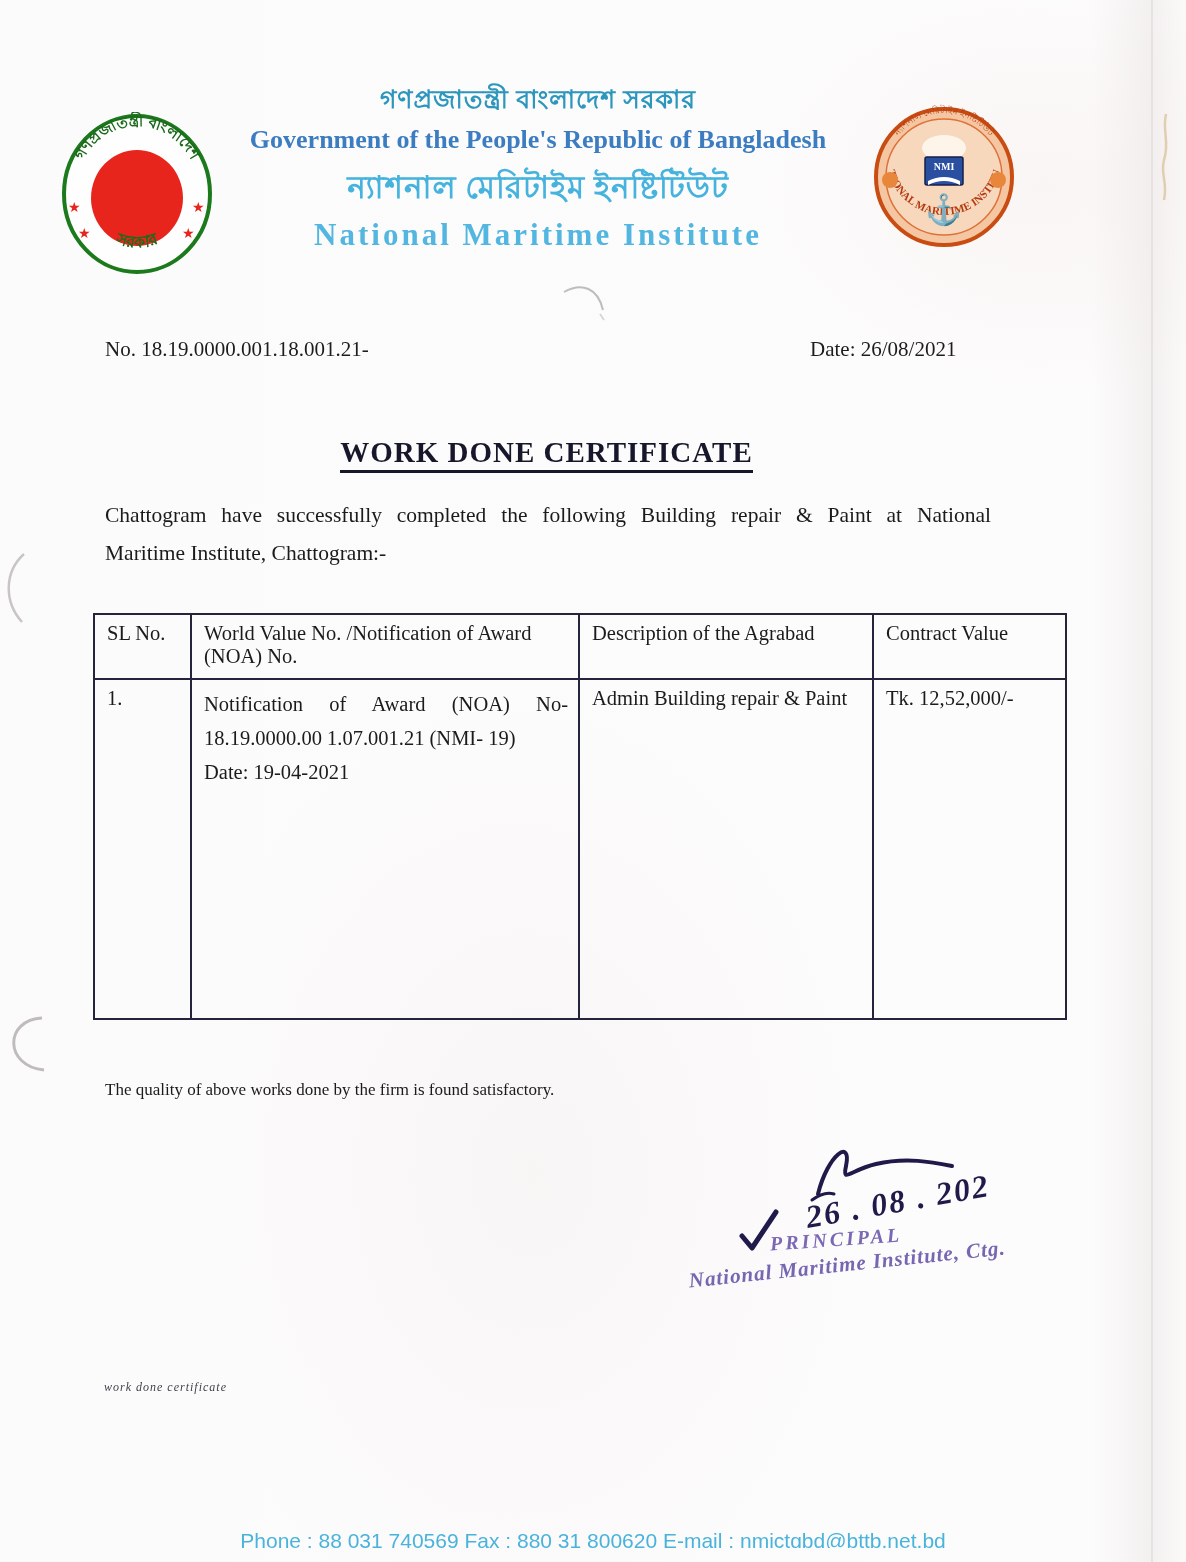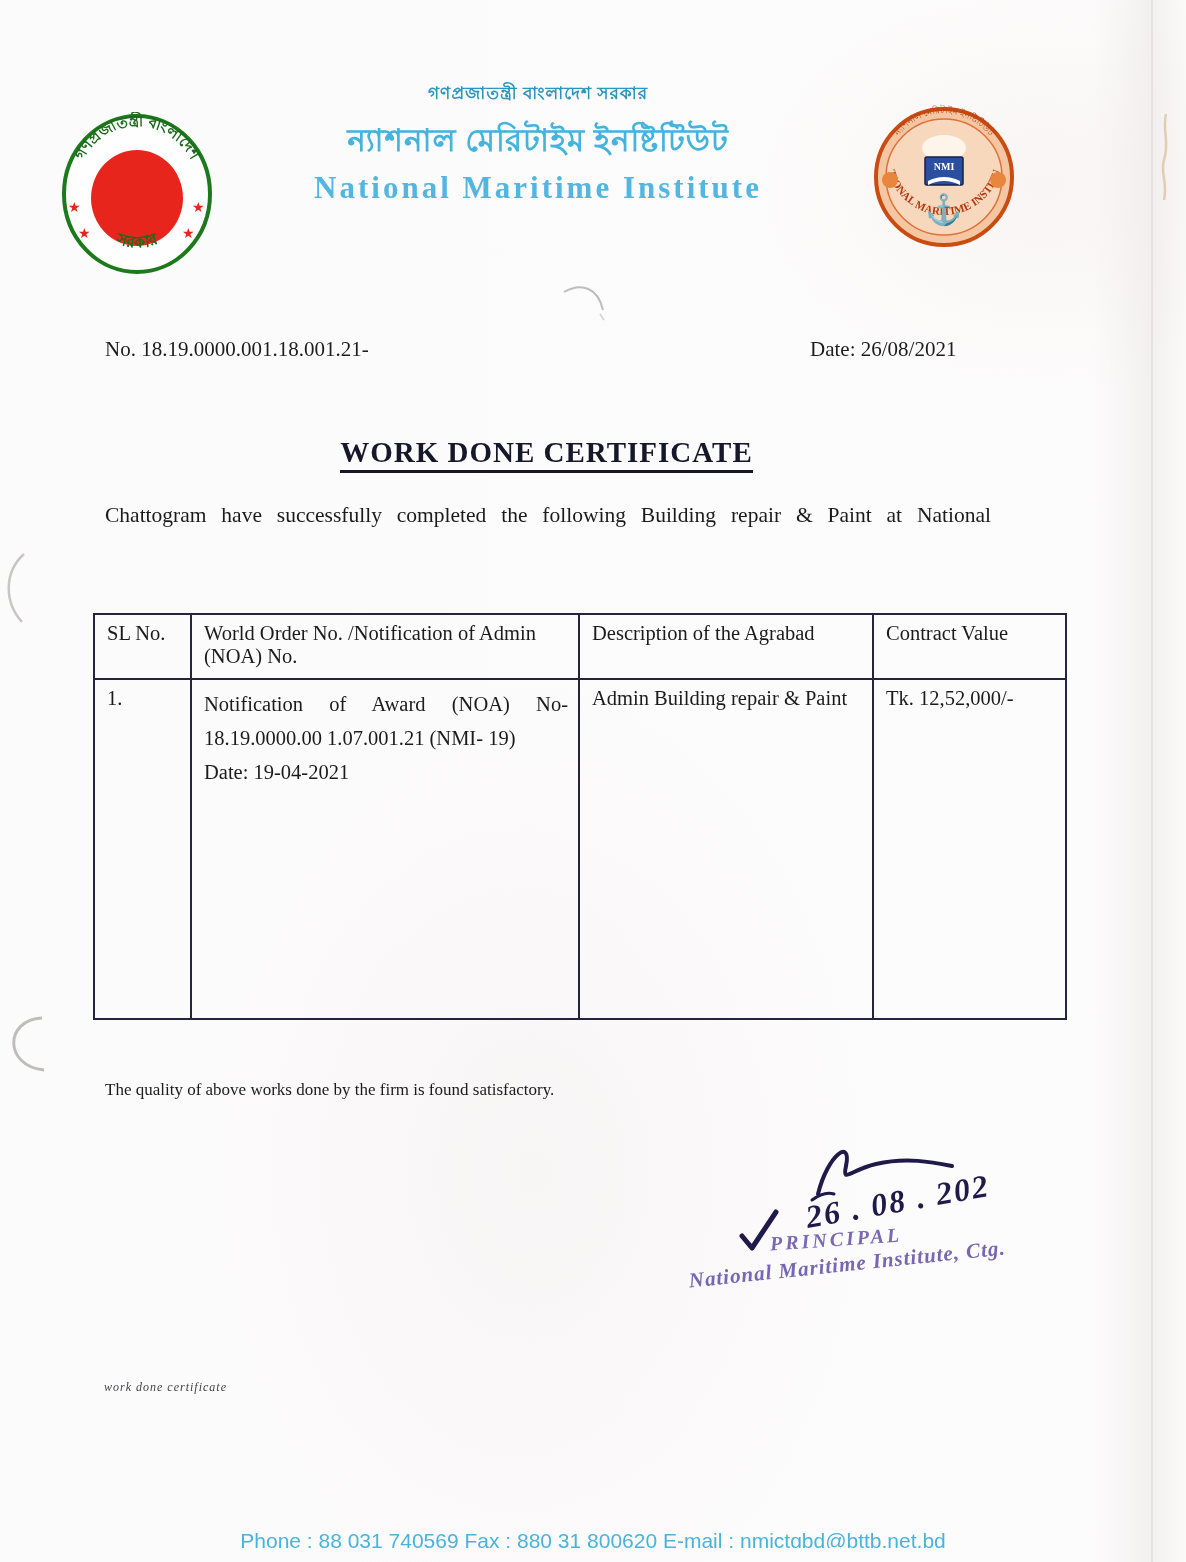--- a/index.html
+++ b/index.html
@@ -14,21 +14,21 @@
     position:absolute;left:0;top:0;width:1186px;height:1562px;
     background:
       radial-gradient(ellipse 420px 300px at 88% 12%, rgba(240,232,228,.35), rgba(0,0,0,0) 70%),
       radial-gradient(ellipse 500px 700px at 45% 75%, rgba(238,230,232,.30), rgba(0,0,0,0) 70%),
       linear-gradient(90deg,#fcfbfb 0%, #fdfcfc 92%, #f3f0f0 97%, #fbfaf9 100%);
     overflow:hidden;
   }
   .abs{position:absolute;}
   
   .header-text{left:188px;top:80px;width:700px;text-align:center;}
-  .bn1{font-size:17px;font-weight:bold;color:#2d96bd;letter-spacing:1px;}
+  .bn1{font-size:25px;font-weight:bold;color:#2d96bd;letter-spacing:1px;}
   .en1{font-size:26px;font-weight:bold;color:#3c7cc1;margin-top:2px;}
   .bn2{font-size:31px;font-weight:bold;color:#45b3dd;margin-top:8px;letter-spacing:1px;}
   .en2{font-size:31px;font-weight:bold;color:#52b6e0;margin-top:2px;letter-spacing:3px;}
   
   .ref-no{left:105px;top:337px;font-size:21px;color:#1d1d1d;}
   .ref-date{left:810px;top:337px;font-size:21px;color:#1d1d1d;}
   
   .title-wrap{left:0;top:436px;width:1093px;text-align:center;}
   .title-wrap span{
     font-size:29px;font-weight:bold;color:#17172c;letter-spacing:1px;
@@ -92,20 +92,21 @@
     <g fill="#e8251c" font-size="14">
       <text x="8" y="100">★</text>
         <text x="18" y="126">★</text>
       <text x="132" y="100">★</text>
         <text x="122" y="126">★</text>
     </g>
   </svg>
 
   <div class="abs header-text">
     <div class="bn1">গণপ্রজাতন্ত্রী বাংলাদেশ সরকার</div>
+    <div class="en1">Government of the People's Republic of Bangladesh</div>
     <div class="bn2">ন্যাশনাল মেরিটাইম ইনষ্টিটিউট</div>
     <div class="en2">National Maritime Institute</div>
   </div>
 
   <svg class="abs" style="left:872px;top:102px;" width="144" height="150" viewBox="0 0 144 150">
     <circle cx="72" cy="75" r="68" fill="#f4c7a2" stroke="#c94d12" stroke-width="4"></circle>
     <circle cx="72" cy="75" r="58" fill="#f7d8bd" stroke="#e0703a" stroke-width="1.5"></circle>
     <ellipse cx="72" cy="46" rx="22" ry="13" fill="#fdf4ea"></ellipse>
     <defs>
       <path id="nmiTopArc" d="M 18 82 A 56 56 0 1 1 126 82" fill="none"></path>
@@ -134,33 +135,34 @@
     <path d="M 6 12 C 24 2 40 8 45 30" stroke="#9b9b9b" stroke-width="2" fill="none" opacity="0.65"></path>
     <path d="M 42 34 L 46 40" stroke="#a8a8a8" stroke-width="1.5" fill="none" opacity="0.5"></path>
   </svg>
 
   <div class="abs title-wrap">
     <span>WORK DONE CERTIFICATE</span>
   </div>
 
   <div class="abs para">
     <div class="pline just">Chattogram have successfully completed the following Building repair &amp; Paint at National</div>
+    <div class="pline">Maritime Institute, Chattogram:-</div>
   </div>
 
   <table class="cert">
     <colgroup>
       <col class="col-sl">
         <col class="col-order">
         <col class="col-desc">
         <col class="col-val">
     </colgroup>
     <tbody>
         <tr>
       <th>SL No.</th>
-      <th>World Order No. /Notification of Admin (NOA) No.</th>
+      <th>World Value No. /Notification of Award (NOA) No.</th>
       <th>Description of the Agrabad</th>
       <th>Contract Value</th>
     </tr>
     <tr>
       <td>1.</td>
       <td>
         <div class="order-line just">Notification of Award (NOA) No-</div>
         <div class="order-line">18.19.0000.00 1.07.001.21 (NMI- 19)</div>
         <div class="order-line">Date: 19-04-2021</div>
       </td>

